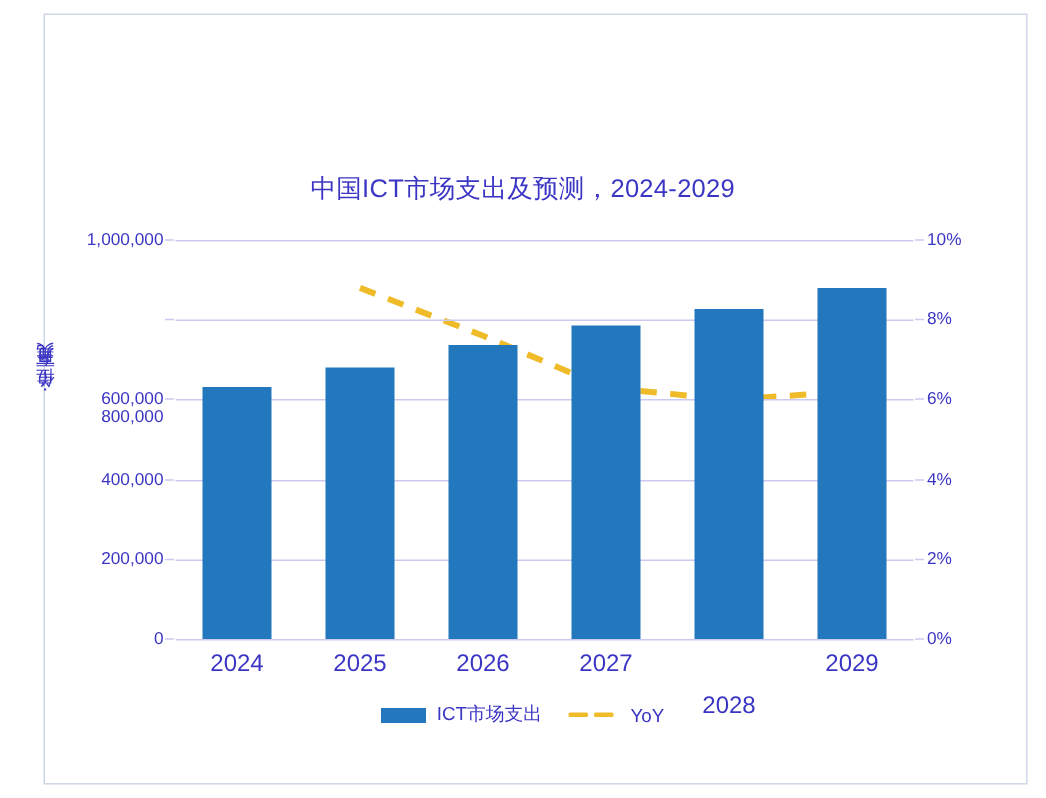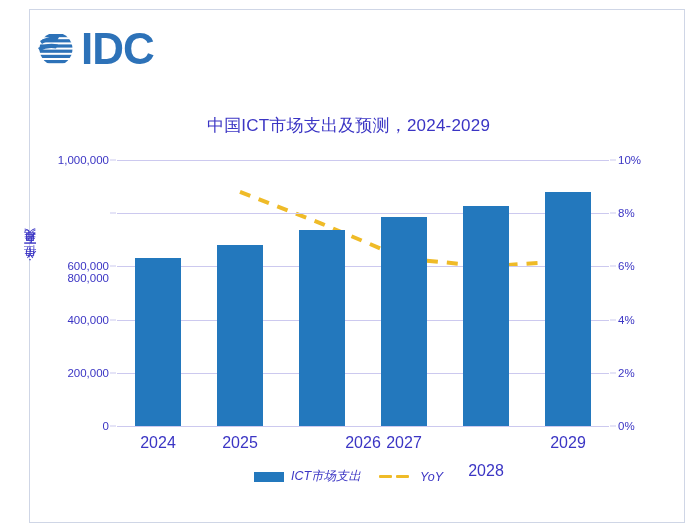--- a/index.html
+++ b/index.html
@@ -77,53 +77,33 @@
   .legend{
     position:absolute;left:0;top:468px;width:697px;
     display:flex;justify-content:center;align-items:center;gap:18px;
   }
   .legend-item{display:flex;align-items:center;gap:7px;}
   .legend-swatch-bar{width:30px;height:10px;background:#2378bd;}
   .legend-swatch-line{
     width:34px;height:10px;display:flex;align-items:center;gap:4px;
   }
   .legend-dash{width:13px;height:3.5px;background:#efbb28;border-radius:1px;}
-  .legend-label{font-size:12.5px;color:#3b35c4;font-style:italic;}
+  .legend-label{font-size:12.5px;color:#3b35c4;}
   
   .source{
     position:absolute;left:38px;top:491px;
     font-size:12px;color:#3b35c4;
   }
 </style>
 </head>
 <body>
 
 <div id="app">
   <div class="frame"></div>
 
-  <div class="logo">
-    <svg class="logo-globe" viewBox="0 0 42 42">
-      <defs>
-        <clipPath id="gclip">
-            <circle cx="21" cy="21" r="16.5"></circle>
-          </clipPath>
-      </defs>
-      <g clip-path="url(#gclip)" fill="#2d72b8">
-        <rect x="2" y="6" width="38" height="3.2"></rect>
-        <rect x="2" y="11.2" width="38" height="3.2"></rect>
-        <rect x="2" y="16.4" width="38" height="3.2"></rect>
-        <rect x="2" y="21.6" width="38" height="3.2"></rect>
-        <rect x="2" y="26.8" width="38" height="3.2"></rect>
-        <rect x="2" y="32" width="38" height="3.2"></rect>
-      </g>
-      <path d="M5 13 Q 14 7 24 9 L 22 13 Q 13 12 7 16 Z" fill="#2d72b8"></path>
-      <path d="M3 20 Q 12 14 23 16.5 L 21 20.5 Q 12 19 5 23 Z" fill="#2d72b8"></path>
-    </svg>
-    <span class="logo-text">IDC</span>
-  </div>
 
   <div class="chart-title">中国ICT市场支出及预测，2024-2029</div>
 
   <div class="ylabel-left">单位：百万美元</div>
 
   <div class="plot" id="plot">
     <svg class="yoy-svg" id="yoy-svg" viewBox="0 0 492 266">
         <path d="M 123.0 31.9 L 205.0 63.8 L 287.0 98.4 L 369.0 106.4 L 451.0 101.1" fill="none" stroke="#efbb28" stroke-width="4" stroke-dasharray="11 9" stroke-linecap="butt"></path>
       </svg>
   <div class="gridline" style="top: 0px;"></div>
@@ -160,21 +140,21 @@
       <div class="bar" style="left: 100px; width: 46px; height: 180.88px; background: rgb(35, 120, 189);"></div>
       <div class="bar" style="left: 182px; width: 46px; height: 196.042px; background: rgb(35, 120, 189);"></div>
       <div class="bar" style="left: 264px; width: 46px; height: 209.076px; background: rgb(35, 120, 189);"></div>
       <div class="bar" style="left: 346px; width: 46px; height: 219.982px; background: rgb(35, 120, 189);"></div>
       <div class="bar" style="left: 428px; width: 46px; height: 234.08px; background: rgb(35, 120, 189);"></div>
     </div>
 
   <div class="xlabels" id="xlabels">
       <div class="xlabel" style="left: 41px;">2024</div>
       <div class="xlabel" style="left: 123px; text-align: right;">2025</div>
-      <div class="xlabel" style="left: 205px; margin-left: 41px;">2026</div>
+      <div class="xlabel" style="left: 205px;">2026</div>
       <div class="xlabel" style="left: 287px;">2027</div>
       <div class="xlabel" style="left: 369px; margin-top: 28px;">2028</div>
       <div class="xlabel" style="left: 451px;">2029</div>
     </div>
 
   <div class="legend">
     <div class="legend-item">
       <span class="legend-swatch-bar"></span>
       <span class="legend-label">ICT市场支出</span>
     </div>

